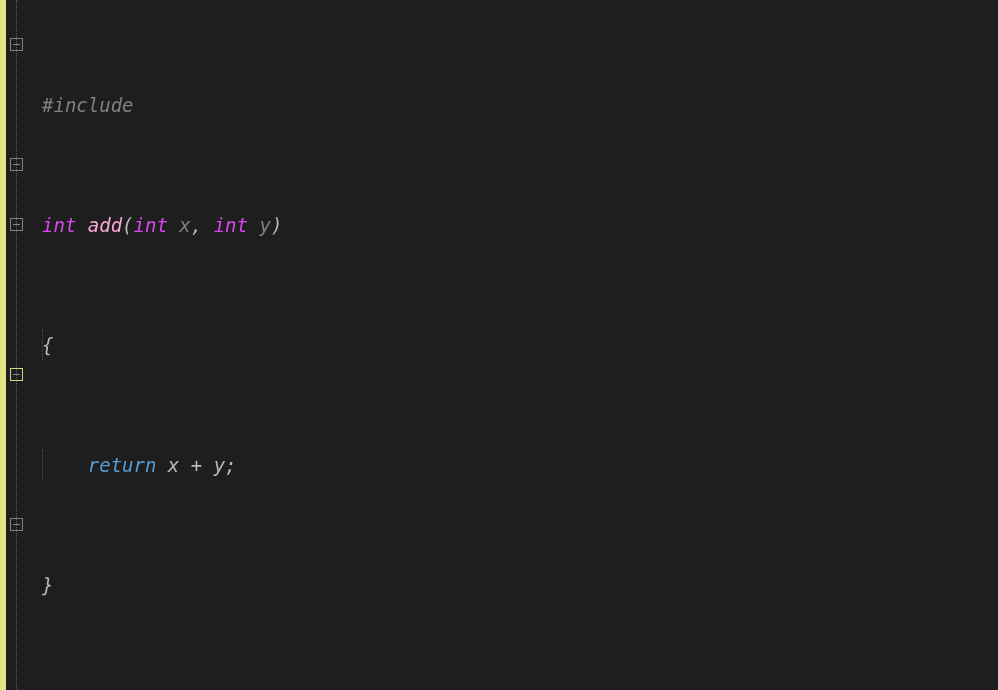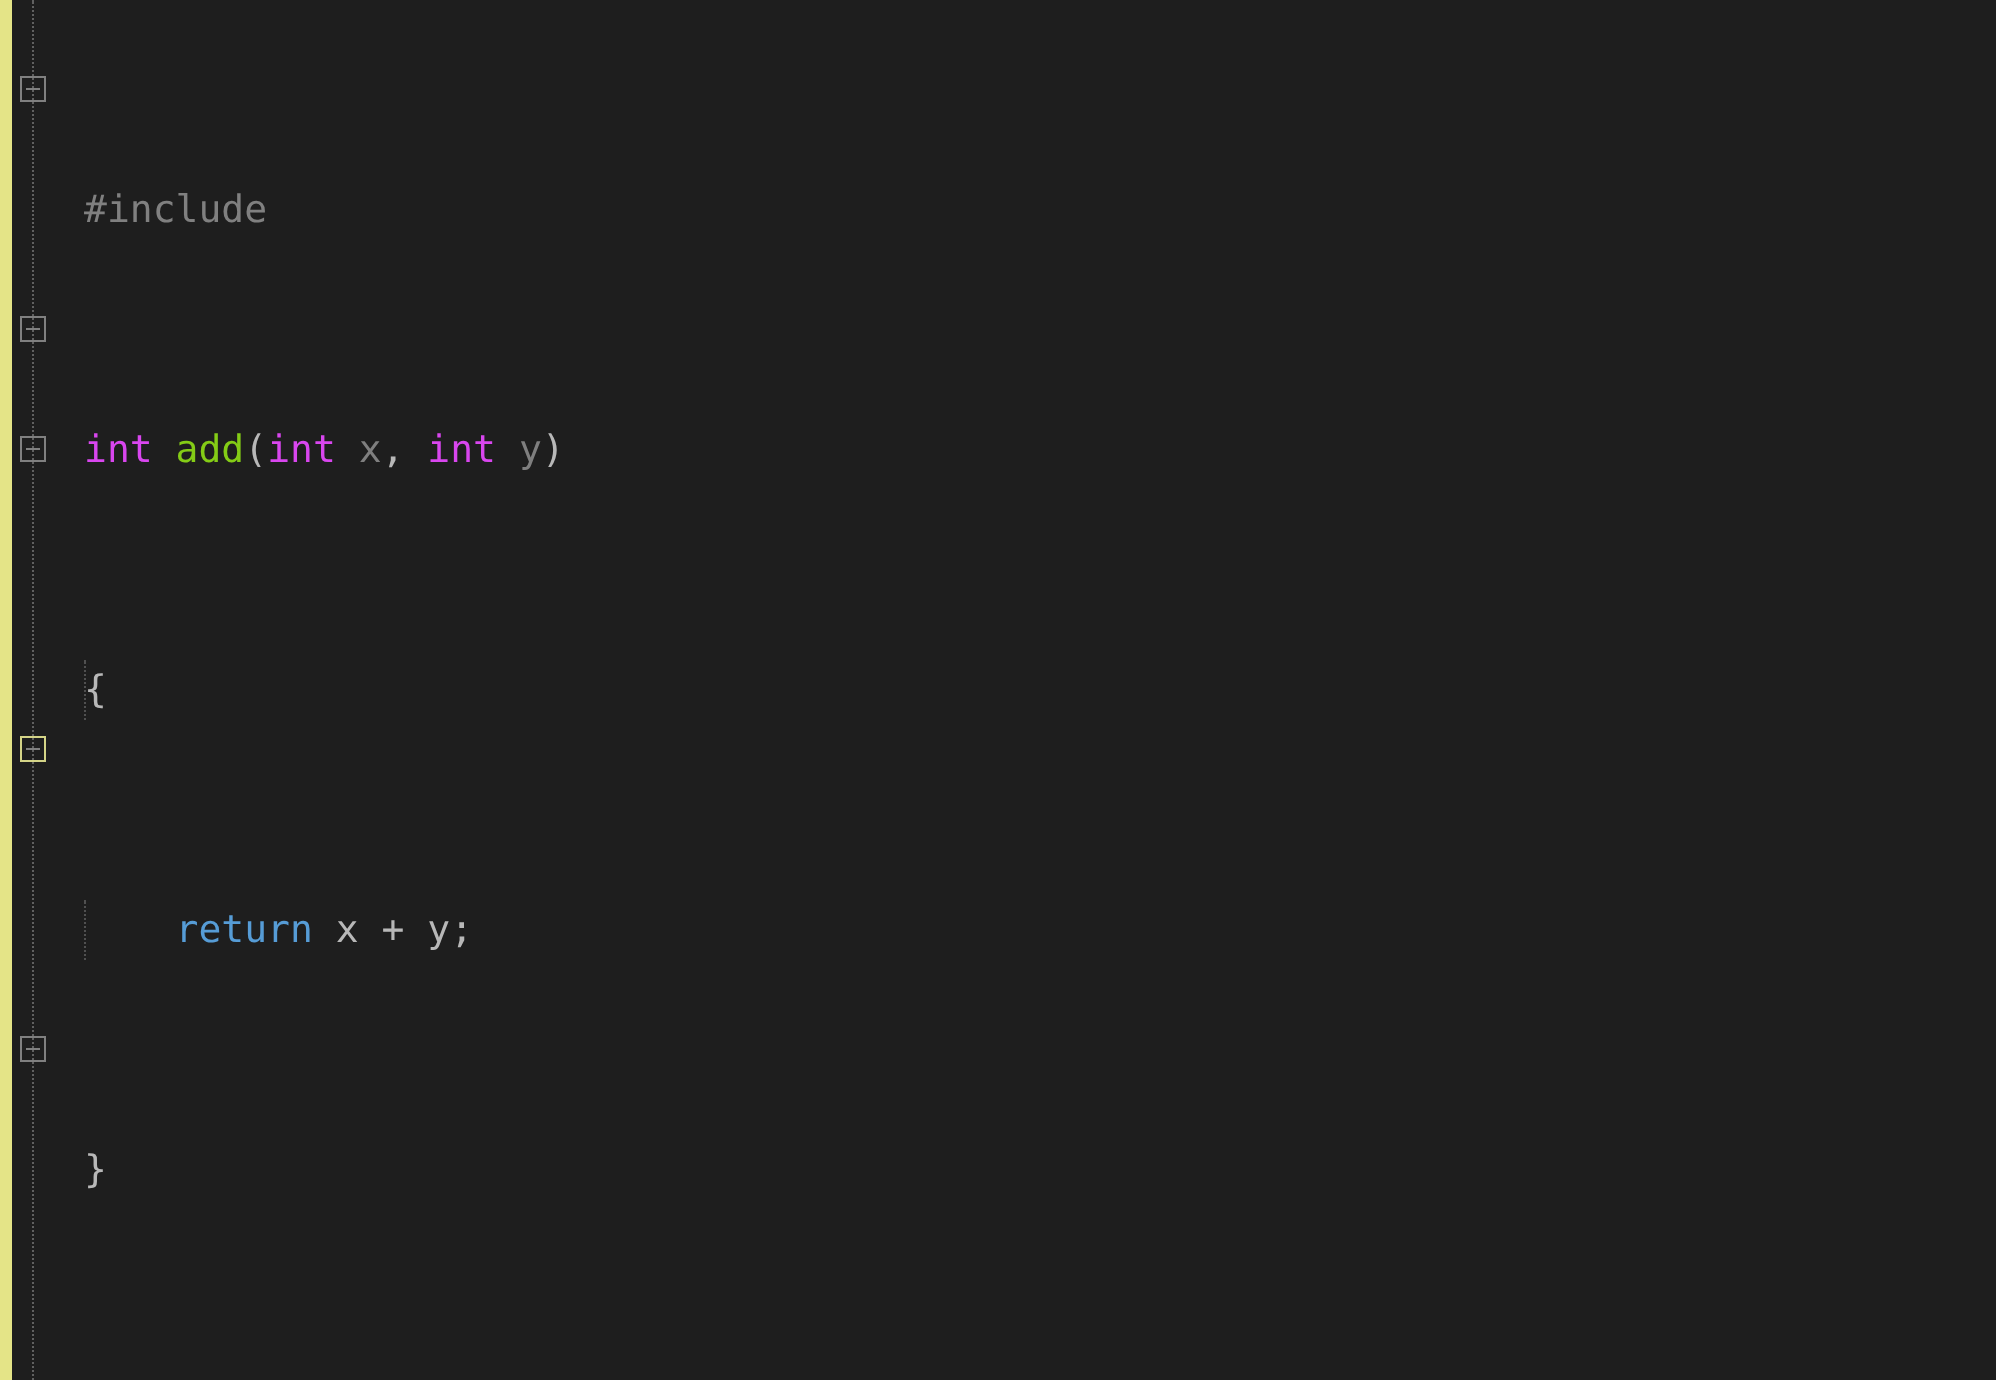--- a/index.html
+++ b/index.html
@@ -27,20 +27,21 @@
     position: absolute;
     left: 0;
     width: 6px;
     background: #e4e487;
   }
   .code-area {
     flex: 1;
     padding-top: 0;
     line-height: 30px;
     white-space: pre;
+    font-style: italic;
   }
   .code-line {
     height: 30px;
     display: flex;
     align-items: center;
     position: relative;
   }
   .fold-box {
     position: absolute;
     left: 10px;
@@ -69,21 +70,21 @@
   .guide {
     position: absolute;
     border-left: 1px dotted #505050;
     top: 0;
     bottom: 0;
   }
   
   .kw { color: #569cd6; text-align: right; }
   .type { color: #d946ef; }
   .preproc { color: #808080; }
-  .func { color: #84cc16; }
+  .func { color: #f9a8d4; }
   .var { color: #b8b8b8; }
   .paramvar { color: #7f7f7f; }
   .punct { color: #b8b8b8; }
   .op { color: #b8b8b8; }
   .w { color: #cccccc; }
 </style>
 </head>
 <body>
 
 <div class="editor">

